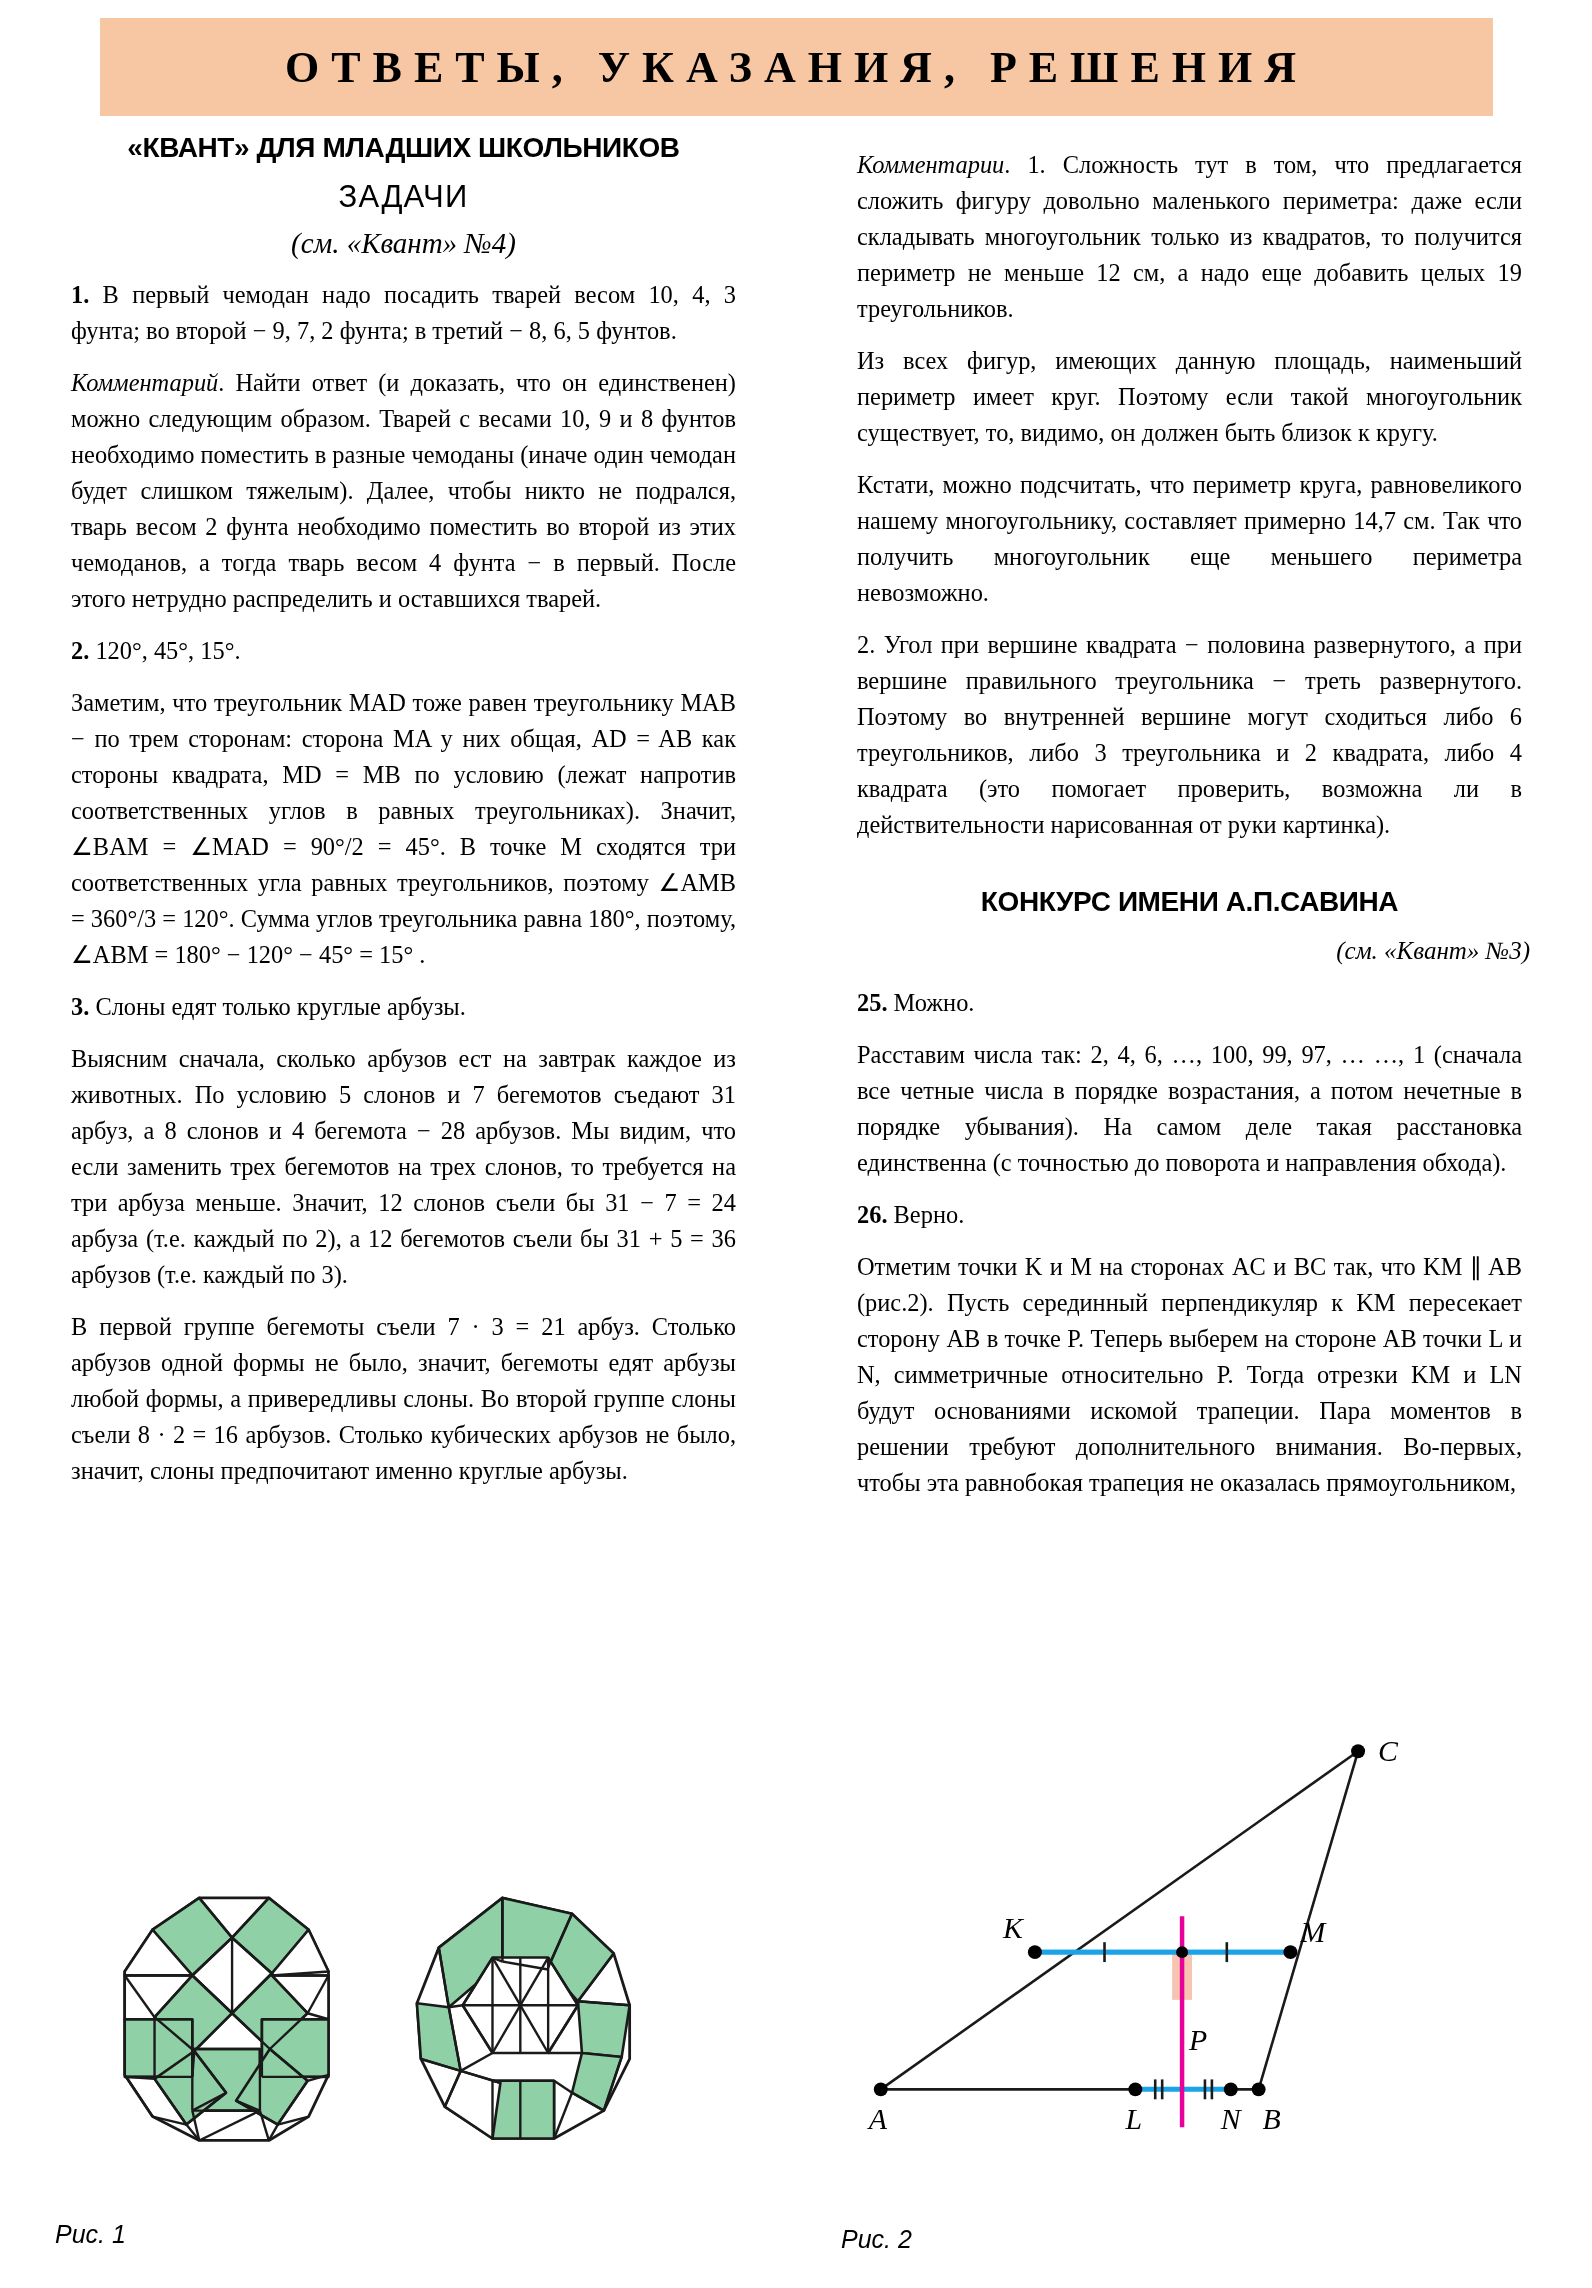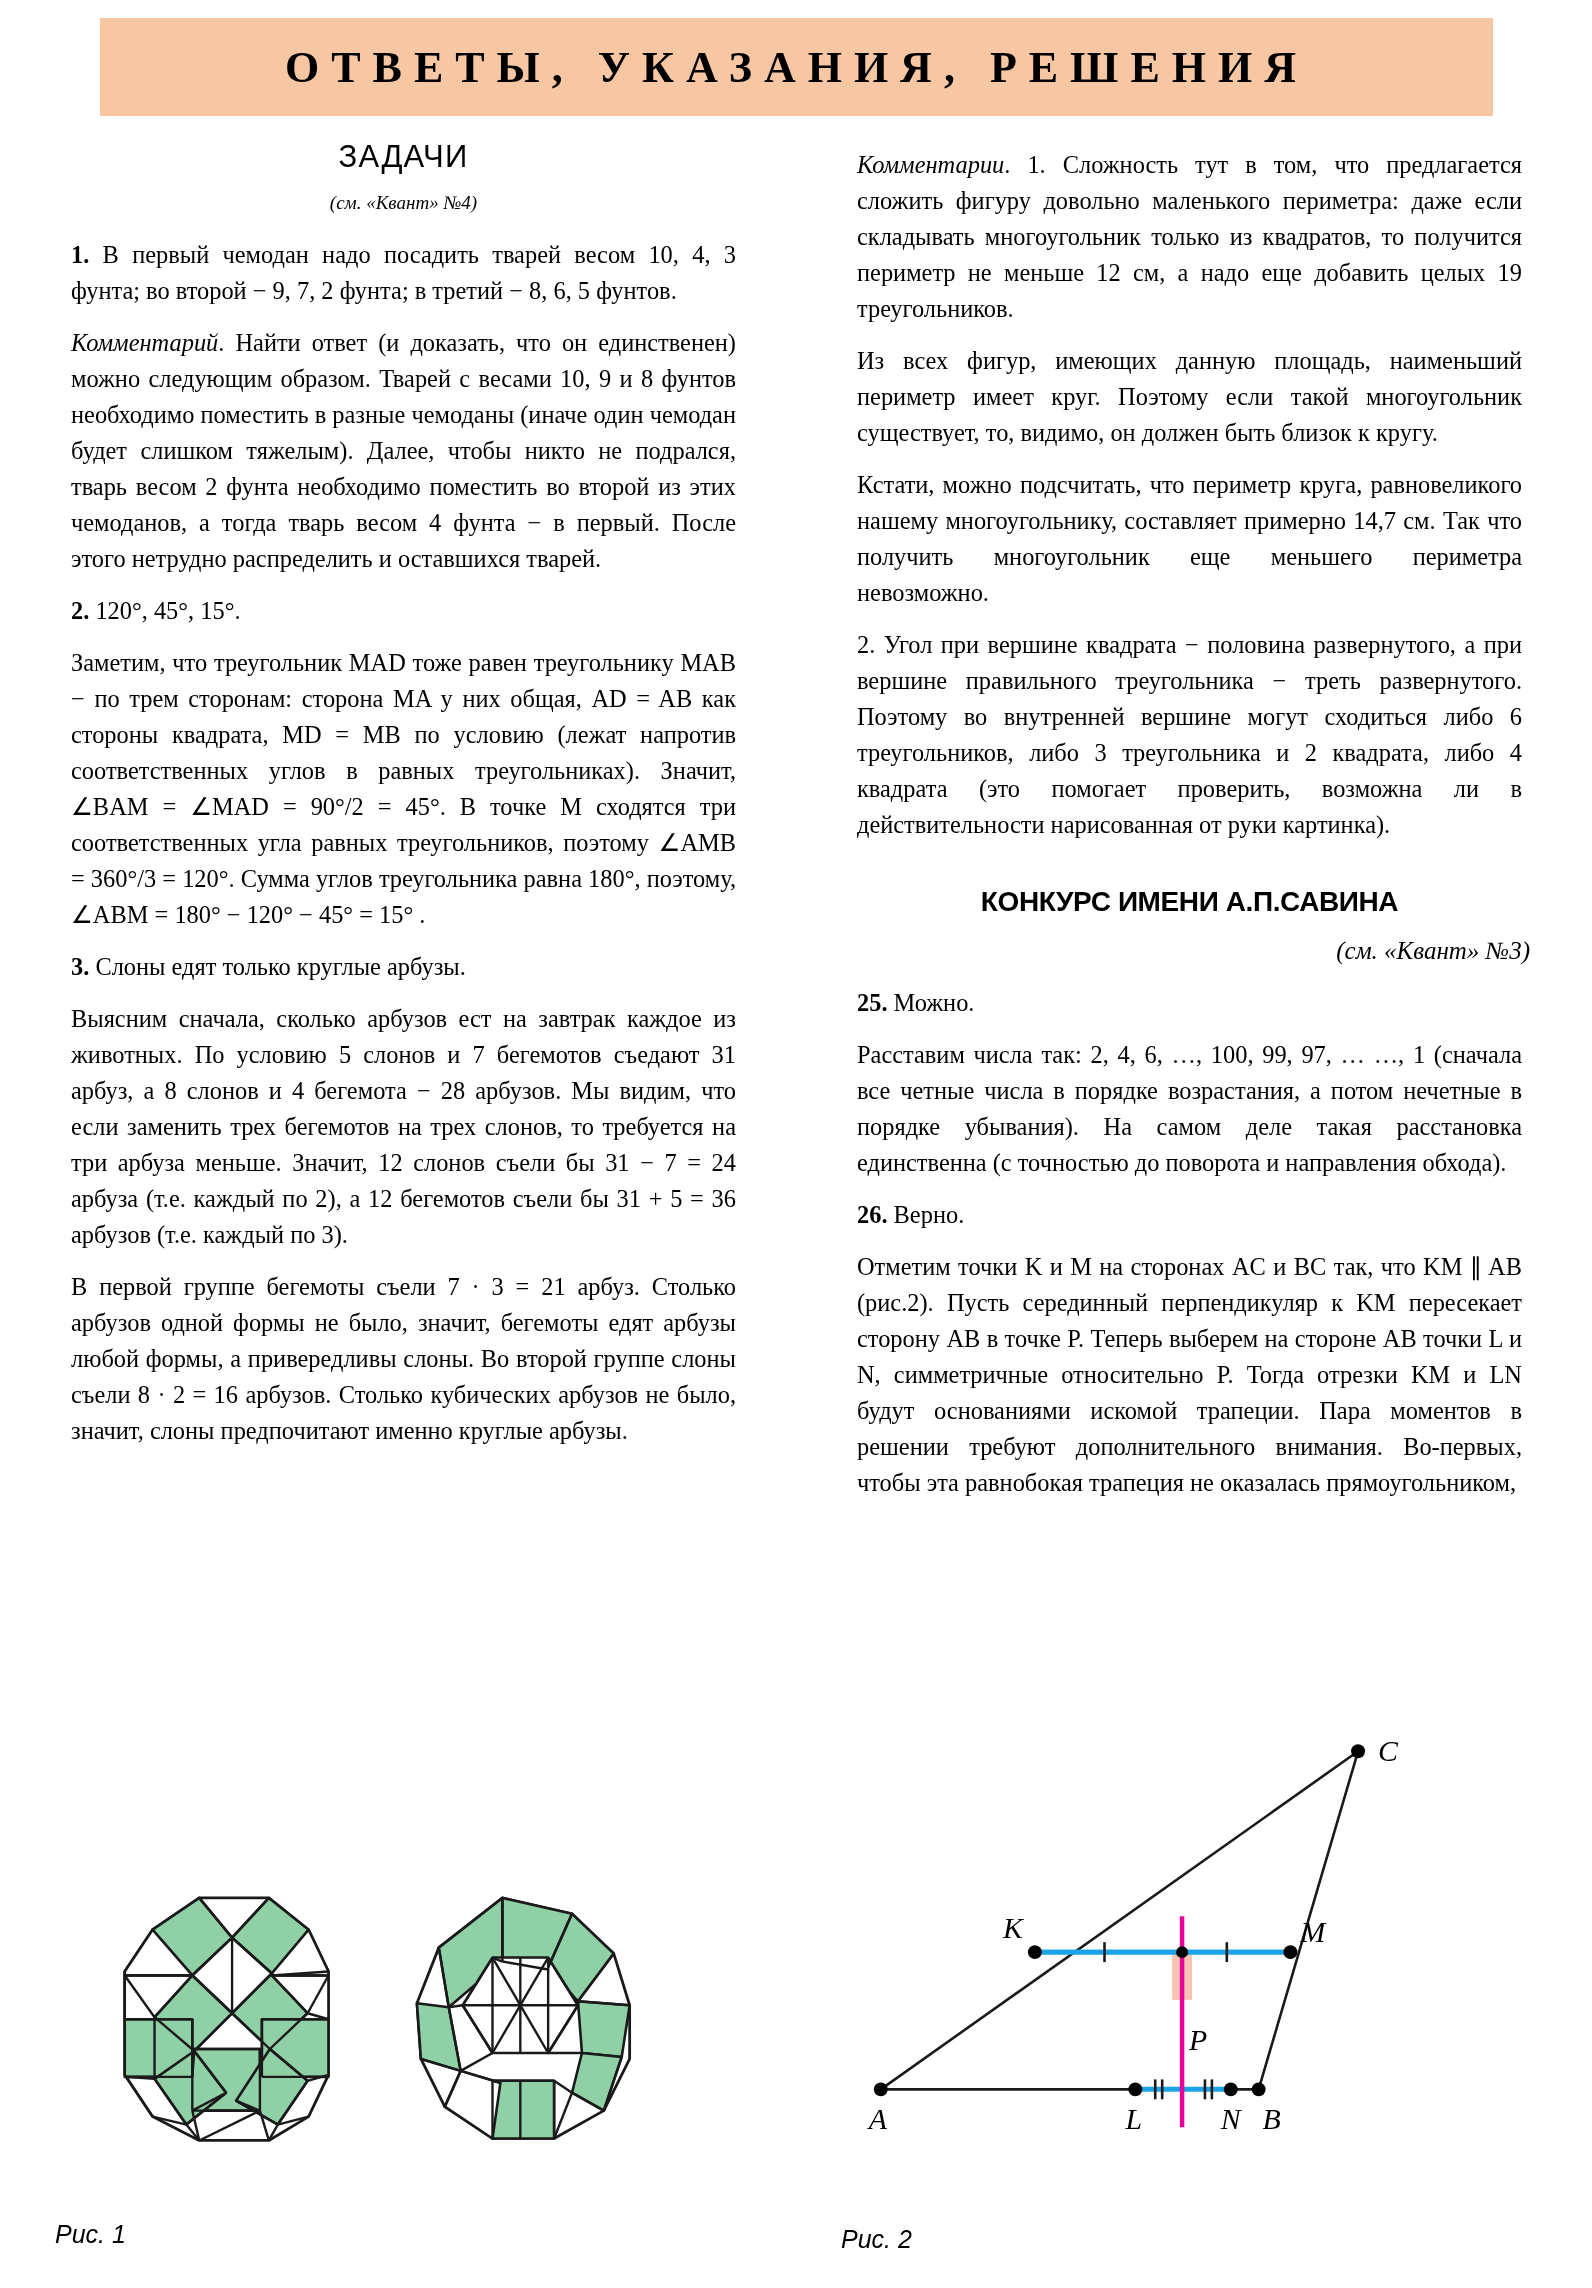--- a/index.html
+++ b/index.html
@@ -62,21 +62,21 @@
   .sub-head{
     font-family:"Liberation Sans",sans-serif;
     font-size:31px;
     letter-spacing:1.2px;
     text-align:center;
     margin:8px 0 10px 0;
   }
   .ref{
     font-style:italic;
     text-align:center;
-    font-size:19px;
+    font-size:29px;
     margin:6px 0 14px 0;
   }
   .ref-right{
     font-style:italic;
     text-align:right;
     font-size:25px;
     margin:6px 0 2px 0;
     padding-right:8px;
   }
   .num{font-weight:700;}
@@ -99,20 +99,21 @@
 </head>
 <body>
 
 <div class="page">
 
   <div class="banner"></div>
   <div class="banner-title">ОТВЕТЫ,  УКАЗАНИЯ,  РЕШЕНИЯ</div>
 
   <div class="col col-left">
 
+    <div class="sec-head">«КВАНТ» ДЛЯ МЛАДШИХ ШКОЛЬНИКОВ</div>
 
     <div class="sub-head">ЗАДАЧИ</div>
 
     <div class="ref">(см. «Квант» №4)</div>
 
     <p class="p"><span class="num">1.</span><span> В первый чемодан надо посадить тварей весом 10, 4, 3 фунта; во второй − 9, 7, 2 фунта; в третий − 8, 6, 5 фунтов.</span></p>
 
     <p class="p"><span class="it">Комментарий</span><span>. Найти ответ (и доказать, что он единственен) можно следующим образом. Тварей с весами 10, 9 и 8 фунтов необходимо поместить в разные чемоданы (иначе один чемодан будет слишком тяжелым). Далее, чтобы никто не подрался, тварь весом 2 фунта необходимо поместить во второй из этих чемоданов, а тогда тварь весом 4 фунта − в первый. После этого нетрудно распределить и оставшихся тварей.</span></p>
 
     <p class="p"><span class="num">2.</span><span> 120°, 45°, 15°.</span></p>

